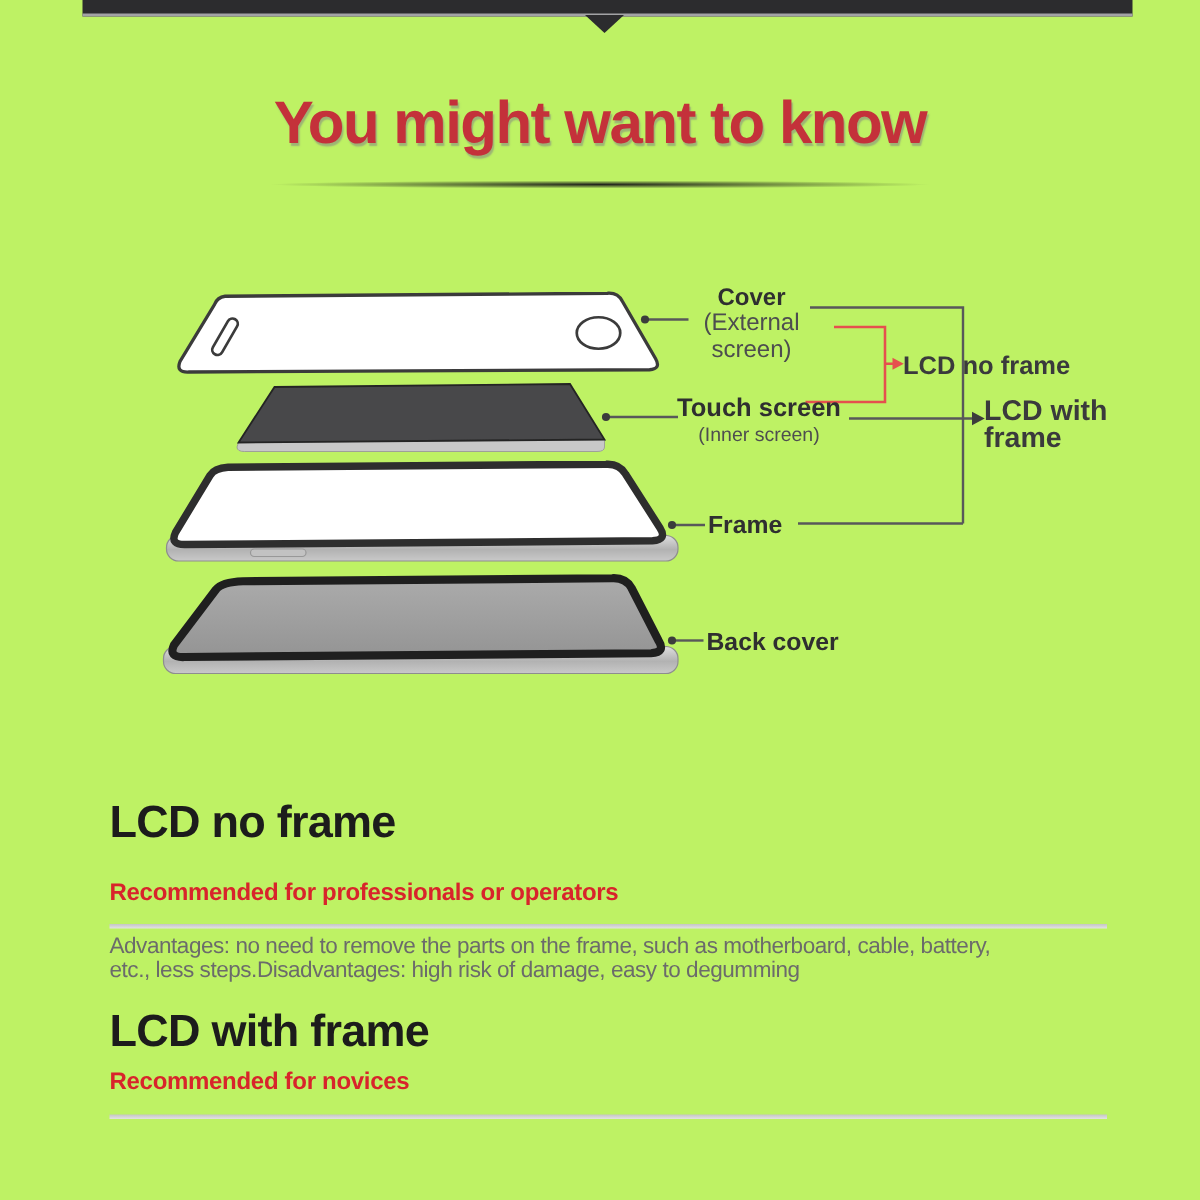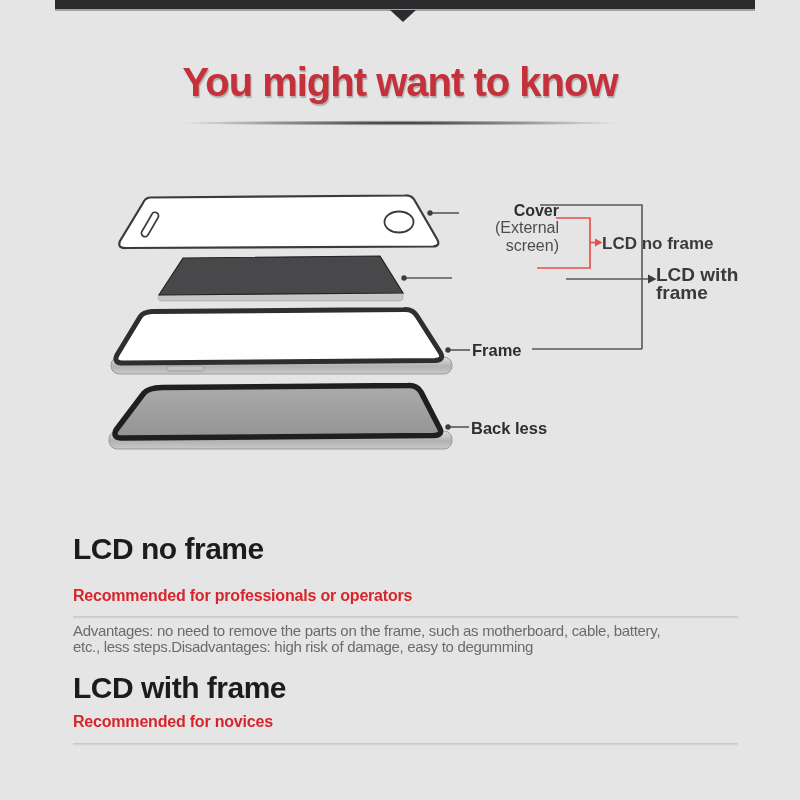--- a/index.html
+++ b/index.html
@@ -1,18 +1,18 @@
 <!DOCTYPE html>
 <html><head>
 <meta charset="utf-8">
 <style>
   * { margin:0; padding:0; box-sizing:border-box; }
   html,body { background:#ffffff; }
   body { font-family:"Liberation Sans","DejaVu Sans",sans-serif; }
-  .page { position:relative; width:800px; height:800px; background:#e5e5e5; overflow:hidden; margin:0 auto; }
+  .page { position:relative; width:800px; height:800px; background:#bef264; overflow:hidden; margin:0 auto; }
 
   
   .top-bar { position:absolute; left:55px; top:0; width:700px; height:11px;
              background:#2c2c2e; border-bottom:2px solid #a3a3a5; }
   .notch { position:absolute; left:390px; top:10px; width:0; height:0;
            border-left:13px solid transparent; border-right:13px solid transparent;
            border-top:12px solid #2c2c2e; }
 
   
   .title { position:absolute; left:0; top:60px; width:800px; text-align:center;
@@ -20,21 +20,21 @@
            text-shadow:1px 2px 1px rgba(130,130,130,0.55); }
   .title-underline { position:absolute; left:150px; top:120px; width:500px; height:6px;
            background:radial-gradient(ellipse closest-side, rgba(25,25,25,0.95), rgba(25,25,25,0) 88%); }
 
   
   .diagram-svg { position:absolute; left:0; top:180px; width:800px; height:290px; }
 
   .dg-label { position:absolute; color:#2f2f30; }
   .dg-label .nm { font-weight:700; }
   .dg-label .sub { font-weight:400; color:#4d4d4f; }
-  .lbl-cover { left:443px; top:202px; width:116px; text-align:right; }
+  .lbl-cover { left:443px; top:190px; width:116px; text-align:center; }
   .lbl-cover .nm { font-size:16px; }
   .lbl-cover .sub { font-size:16px; margin-top:-1px; }
   .lbl-touch { left:443px; top:262px; width:126px; text-align:center; }
   .lbl-touch .nm { font-size:17px; }
   .lbl-touch .sub { font-size:13px; margin-top:0px; }
   .lbl-frame { left:472px; top:341px; font-size:16.5px; font-weight:600; }
   .lbl-back { left:471px; top:419px; font-size:16.5px; font-weight:600; }
   .lbl-lcd-no { left:602px; top:234px; font-size:17px; font-weight:700; color:#3a3a3c; }
   .lbl-lcd-with { left:656px; top:266px; font-size:19px; font-weight:600; color:#3a3a3c;
                   line-height:17.5px; white-space:pre-line; }
@@ -120,22 +120,26 @@
       <polyline points="556,38 590,38 590,88 537,88" fill="none" stroke="#e5504e" stroke-width="1.7"></polyline>
       <line x1="590" y1="62.5" x2="596" y2="62.5" stroke="#e5504e" stroke-width="1.7"></line>
       <polygon points="595,58.5 602.5,62.5 595,66.5" fill="#e5504e"></polygon>
     </g>
   </svg>
 
   <div class="dg-label lbl-cover">
     <div class="nm">Cover</div>
     <div class="sub">(External screen)</div>
   </div>
+  <div class="dg-label lbl-touch">
+    <div class="nm">Touch screen</div>
+    <div class="sub">(Inner screen)</div>
+  </div>
   <div class="dg-label lbl-frame">Frame</div>
-  <div class="dg-label lbl-back">Back less</div>
+  <div class="dg-label lbl-back">Back cover</div>
   <div class="dg-label lbl-lcd-no">LCD no frame</div>
   <div class="dg-label lbl-lcd-with">LCD with
 frame</div>
 
   <div class="section sec-1">
     <div class="sec-title">LCD no frame</div>
     <div class="sec-sub">Recommended for professionals or operators</div>
     <div class="sec-divider"></div>
     <div class="sec-body">Advantages: no need to remove the parts on the frame, such as motherboard, cable, battery,
 etc., less steps.Disadvantages: high risk of damage, easy to degumming</div>

